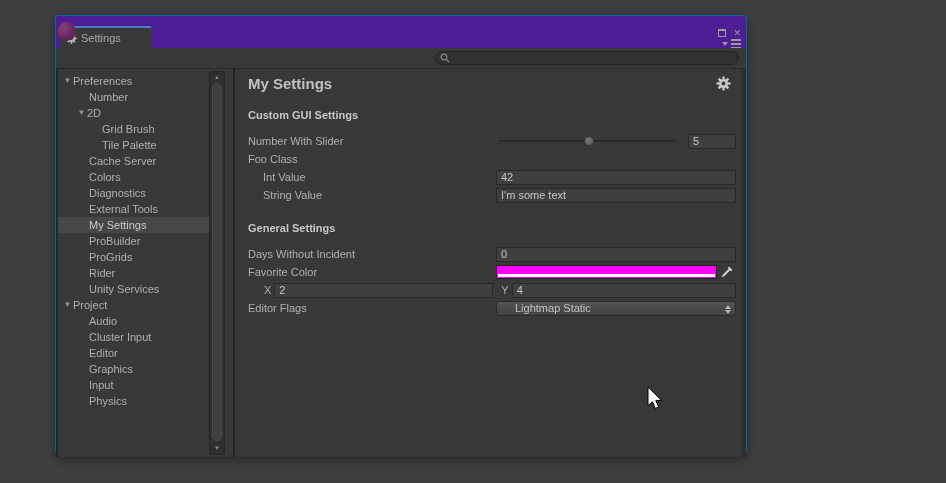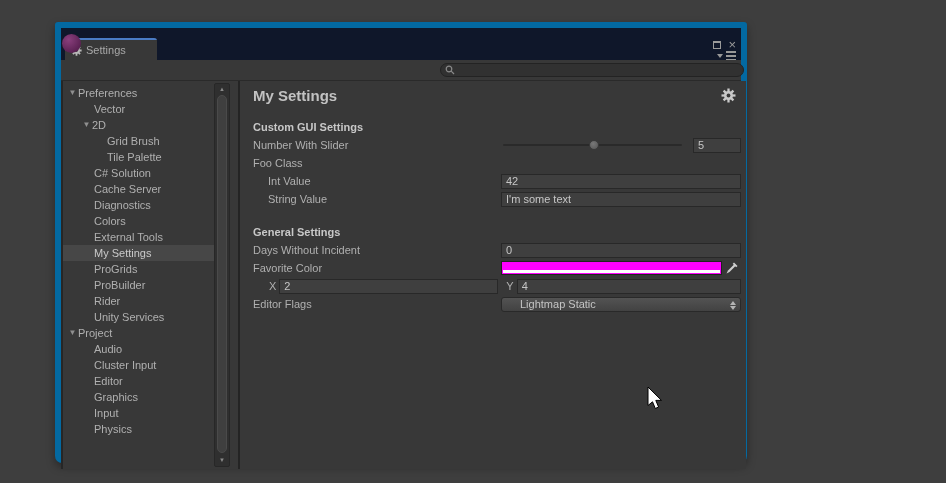--- a/index.html
+++ b/index.html
@@ -1,20 +1,20 @@
 <!DOCTYPE html>
 <html><head>
 <meta charset="utf-8">
 <style>
   * { margin:0; padding:0; box-sizing:border-box; }
   html,body { width:946px; height:483px; }
   body { background:#3e3e3e; font-family:"Liberation Sans", sans-serif; overflow:hidden; position:relative; }
 
-  .window { position:absolute; left:55px; top:22px; width:692px; height:441px;
-    background:#0f172a; border:6px solid #0369a1; border-radius:3px 3px 7px 7px;
+  .window { position:absolute; left:55px; top:15px; width:692px; height:441px;
+    background:#4c1d95; border:1px solid #0369a1; border-radius:3px 3px 7px 7px;
     box-shadow:0 4px 8px rgba(0,0,0,0.35); }
 
   .titlebar { height:10px; }
   .tabbar { height:22px; position:relative; }
   .tab { position:absolute; left:4px; top:0; width:92px; height:22px; background:#383838;
     border-radius:3px 3px 0 0; display:flex; align-items:center; gap:4px; padding:2px 0 0 6px;
     color:#a8a8a8; font-size:11px; overflow:hidden; }
   .tab-accent { position:absolute; left:0; top:0; right:0; height:2px; }
   .orb { position:absolute; left:1px; top:6px; width:19px; height:19px; border-radius:50%;
     background:radial-gradient(circle at 35% 30%, #8a3f7d, #5c2254 70%); z-index:6; }
@@ -49,21 +49,21 @@
     border:1px solid #4a4a4a; border-radius:6px; }
 
   .divider { width:2px; background:#242424; flex:none; }
   .content { flex:1; background:#383838; position:relative; padding:6px 5px 0 13px; color:#b0b0b0; font-size:11px; }
 
   .page-title { font-size:15px; font-weight:bold; color:#c2c2c2; height:18px; margin-bottom:13px; }
   .gear-btn { position:absolute; right:9px; top:7px; width:16px; height:16px; cursor:pointer; }
 
   .heading { font-weight:bold; color:#c8c8c8; height:18px; line-height:18px; }
   .h2 { margin-top:15px; }
-  .rows1 { margin-top:0; }
+  .rows1 { margin-top:8px; }
   .row { display:flex; align-items:center; height:18px; }
   .lbl { width:248px; flex:none; }
   .lbl.ind { padding-left:15px; }
   .field { flex:1; height:15px; background:#3f3f3f; border:1px solid #282828; color:#c6c6c6;
     font-size:11px; padding:0 4px; font-family:inherit; outline:none; min-width:0; }
 
   .slider-wrap { width:183px; height:18px; position:relative; flex:none; }
   .slider-track { position:absolute; left:2px; right:2px; top:8px; height:2px; background:#2a2a2a; border-radius:1px; }
   .slider-knob { position:absolute; top:4px; left:calc(51% - 5px); width:10px; height:10px; border-radius:50%;
     background:radial-gradient(circle at 40% 35%, #787878, #555); border:1px solid #3a3a3a; }
@@ -137,55 +137,52 @@
     </div>
   </div>
 
   <div class="main">
     <div class="sidebar">
       <div class="srow lvl0">
           <span class="exp">▼</span>
           <span>Preferences</span>
         </div>
       <div class="srow lvl1">
-          <span>Vector</span>
+          <span>Number</span>
         </div>
       <div class="srow lvl1t">
           <span class="exp">▼</span>
           <span>2D</span>
         </div>
       <div class="srow lvl2">
           <span>Grid Brush</span>
         </div>
       <div class="srow lvl2">
           <span>Tile Palette</span>
         </div>
       <div class="srow lvl1">
-          <span>C# Solution</span>
-        </div>
-      <div class="srow lvl1">
           <span>Cache Server</span>
         </div>
       <div class="srow lvl1">
+          <span>Colors</span>
+        </div>
+      <div class="srow lvl1">
           <span>Diagnostics</span>
-        </div>
-      <div class="srow lvl1">
-          <span>Colors</span>
         </div>
       <div class="srow lvl1">
           <span>External Tools</span>
         </div>
       <div class="srow lvl1 selected" style="background: rgb(71, 71, 71);">
           <span>My Settings</span>
         </div>
       <div class="srow lvl1">
+          <span>ProBuilder</span>
+        </div>
+      <div class="srow lvl1">
           <span>ProGrids</span>
-        </div>
-      <div class="srow lvl1">
-          <span>ProBuilder</span>
         </div>
       <div class="srow lvl1">
           <span>Rider</span>
         </div>
       <div class="srow lvl1">
           <span>Unity Services</span>
         </div>
       <div class="srow lvl0">
           <span class="exp">▼</span>
           <span>Project</span>

